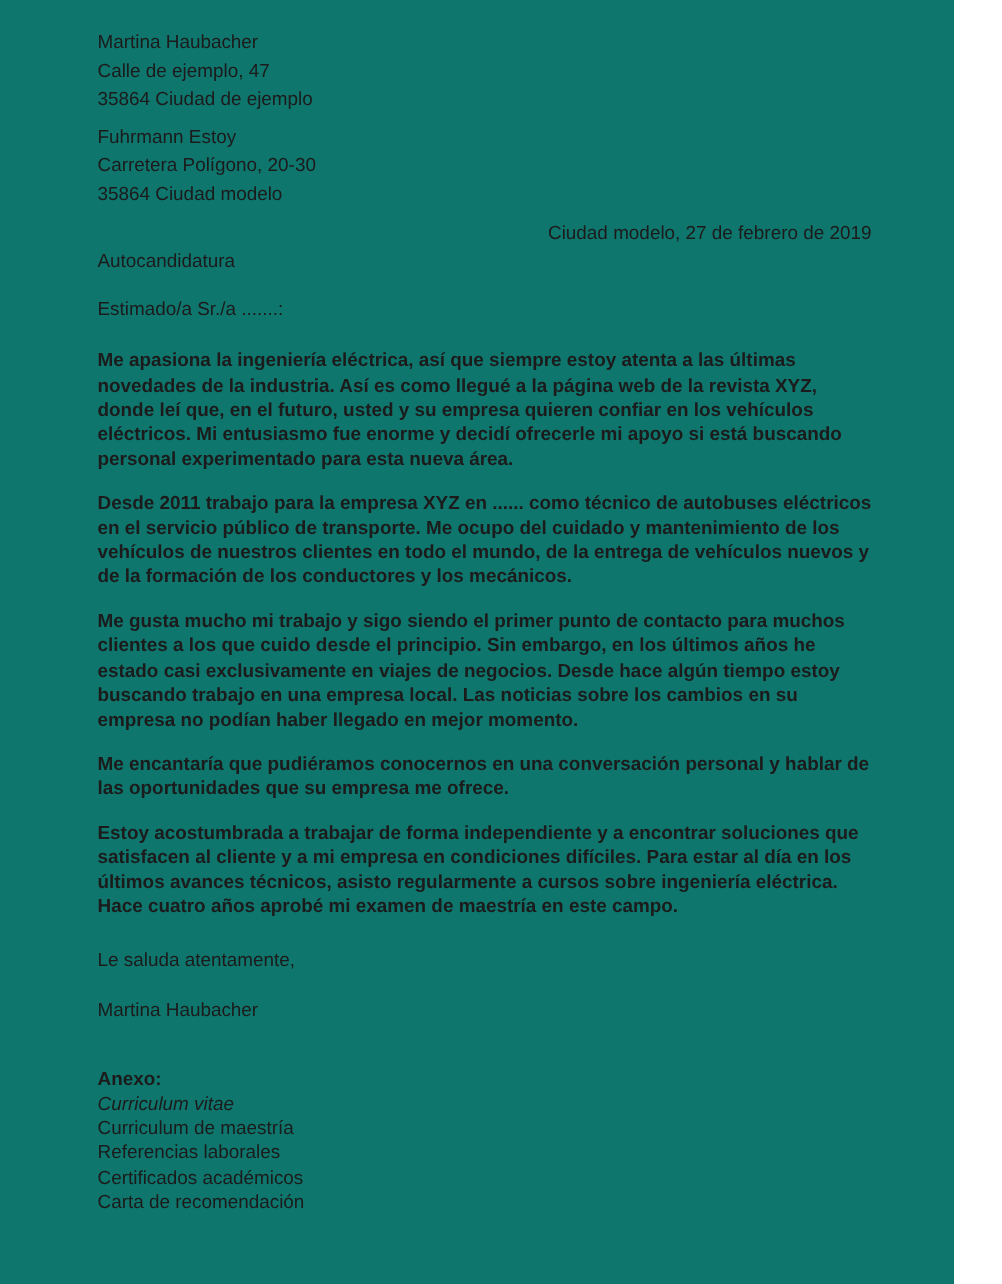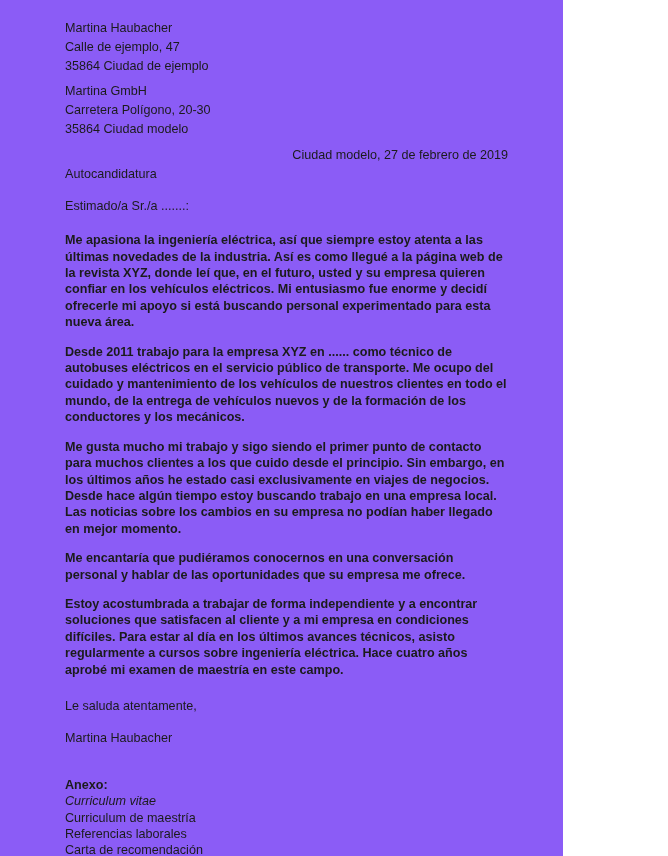--- a/index.html
+++ b/index.html
@@ -2,24 +2,24 @@
 <html><head>
 <meta charset="utf-8">
 <style>
   html, body {
     margin: 0;
     padding: 0;
     background: #ffffff;
   }
   .page {
     position: relative;
-    width: 563px;
+    width: 636px;
     height: 856px;
     box-sizing: border-box;
-    background: #8b5cf6;
+    background: #0f766e;
     color: #1b1b1b;
     padding: 19px 55px 0 65px;
     font-family: "Liberation Sans", "DejaVu Sans", sans-serif;
     font-size: 12.6px;
     line-height: 16.4px;
     overflow: hidden;
   }
   .address {
     line-height: 19px;
   }
@@ -48,21 +48,21 @@
 
 <div class="page">
 
   <div class="address sender">
     <div>Martina Haubacher</div>
     <div>Calle de ejemplo, 47</div>
     <div>35864 Ciudad de ejemplo</div>
   </div>
 
   <div class="address recipient">
-    <div>Martina GmbH</div>
+    <div>Fuhrmann Estoy</div>
     <div>Carretera Polígono, 20-30</div>
     <div>35864 Ciudad modelo</div>
   </div>
 
   <div class="date-line">Ciudad modelo, 27 de febrero de 2019</div>
 
   <div class="subject">Autocandidatura</div>
 
   <p class="salutation">Estimado/a Sr./a .......:</p>
 
@@ -74,17 +74,17 @@
 
   <p class="closing">Le saluda atentamente,</p>
 
   <p class="signature">Martina Haubacher</p>
 
   <div class="enclosures">
     <div class="enc-title">Anexo:</div>
     <div class="enc-item italic">Curriculum vitae</div>
     <div class="enc-item">Curriculum de maestría</div>
     <div class="enc-item">Referencias laborales</div>
+    <div class="enc-item">Certificados académicos</div>
     <div class="enc-item">Carta de recomendación</div>
-    <div class="enc-item">Certificados académicos</div>
   </div>
 
 </div>
 
 </body></html>

